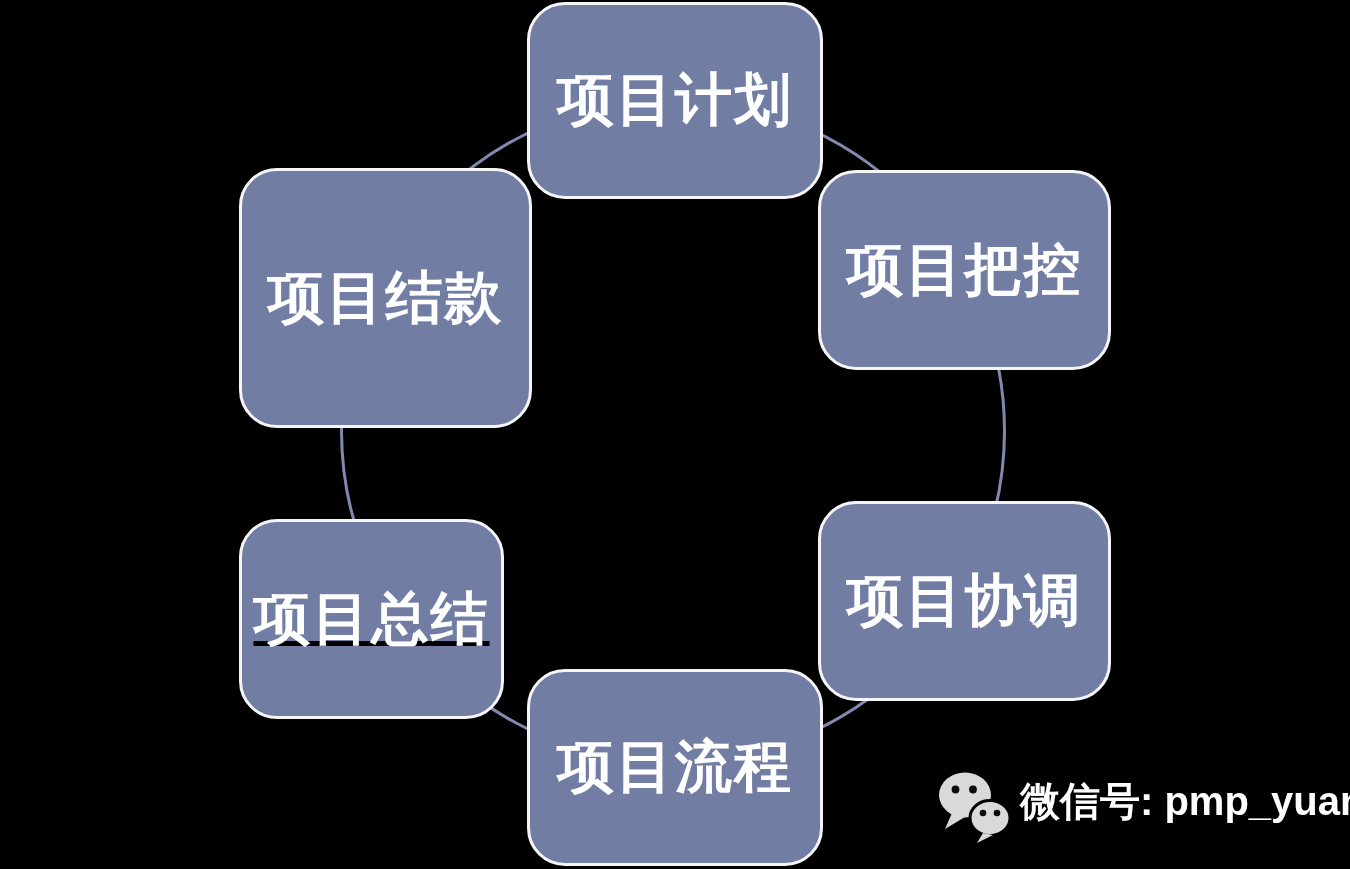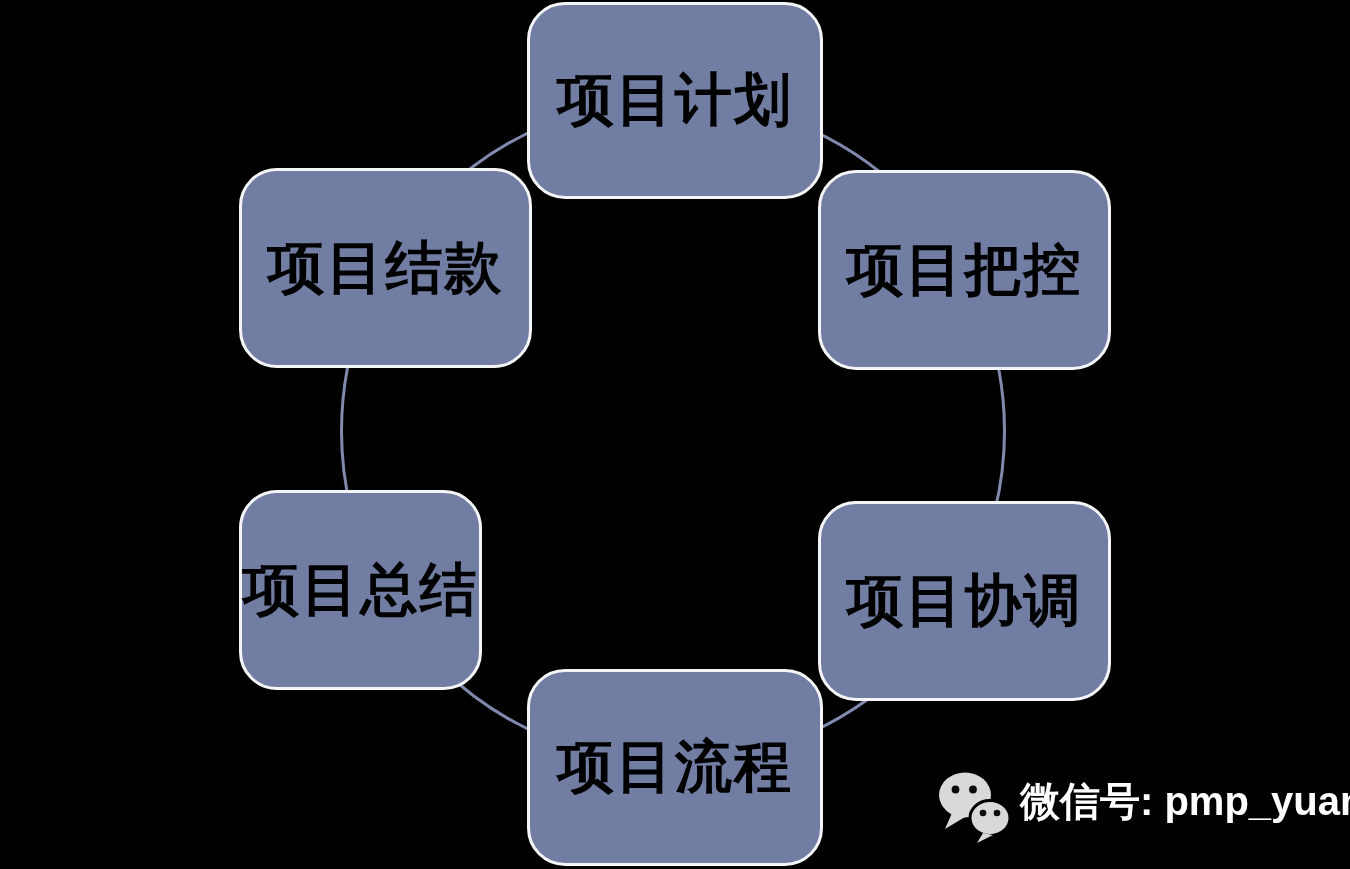--- a/index.html
+++ b/index.html
@@ -32,33 +32,33 @@
     z-index: 2;
     background: #717DA3;
     border: 3px solid #F5F5F7;
     border-radius: 38px;
     box-sizing: border-box;
     display: flex;
     align-items: center;
     justify-content: center;
   }
   .node .node-label {
-    color: #000000;
+    color: #ffffff;
     font-size: 57px;
     font-weight: 700;
     letter-spacing: 2px;
     white-space: nowrap;
     text-align: center;
   }
   .pos-top          { left: 527px; top:   2px; width: 296px; height: 197px; }
   .pos-top-right    { left: 818px; top: 170px; width: 293px; height: 200px; font-family: Liberation Serif, serif; }
   .pos-bottom-right { left: 818px; top: 501px; width: 293px; height: 200px; }
   .pos-bottom       { left: 527px; top: 669px; width: 296px; height: 197px; }
-  .pos-bottom-left  { left: 239px; top: 490px; width: 243px; height: 200px; }
-  .pos-top-left     { left: 239px; top: 168px; width: 293px; height: 200px; }
+  .pos-bottom-left  { left: 239px; top: 519px; width: 265px; height: 200px; text-decoration: underline; }
+  .pos-top-left     { left: 239px; top: 168px; width: 293px; height: 260px; }
 
   .footer {
     position: absolute;
     left: 938px;
     top: 770px;
     z-index: 3;
     display: flex;
     align-items: center;
     gap: 8px;
   }

